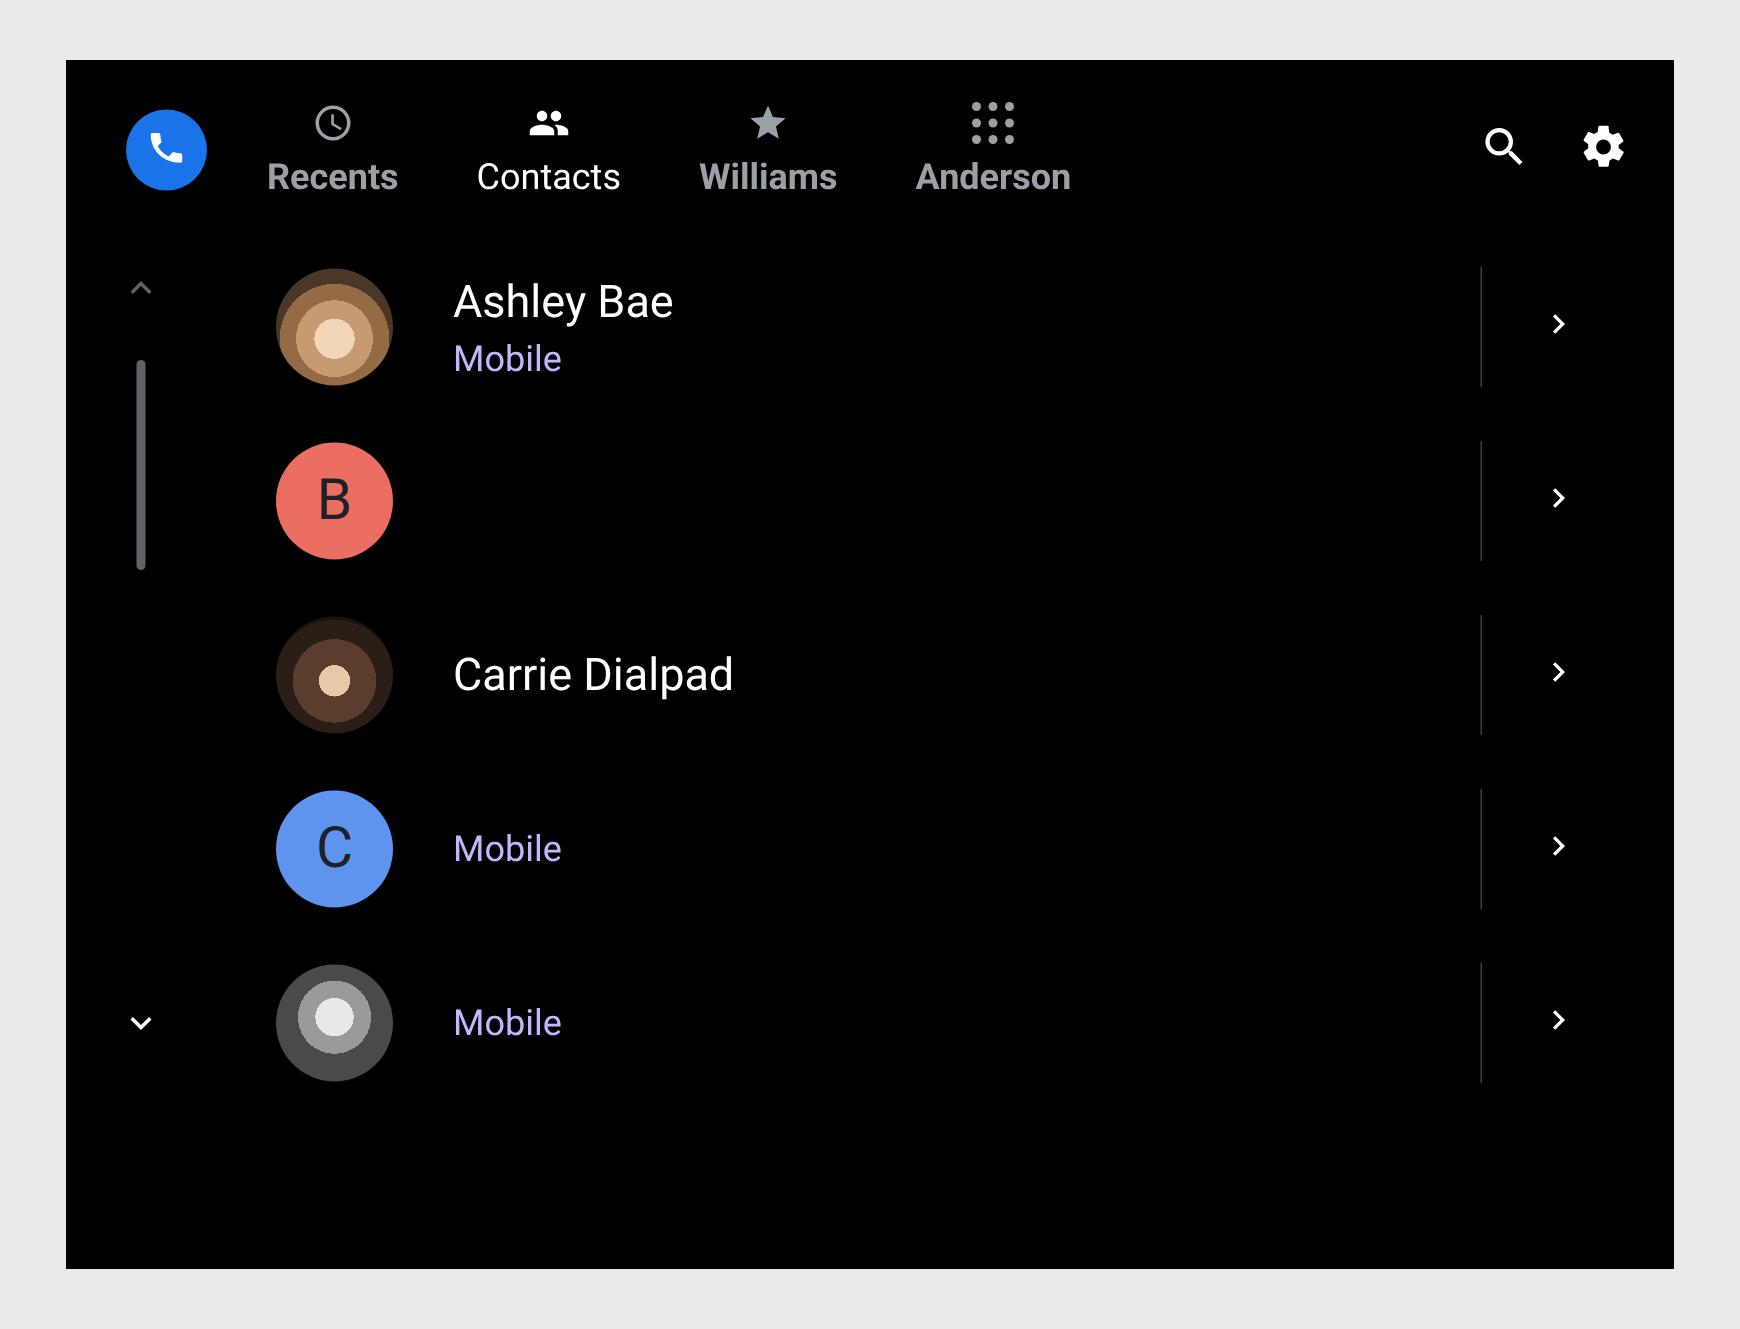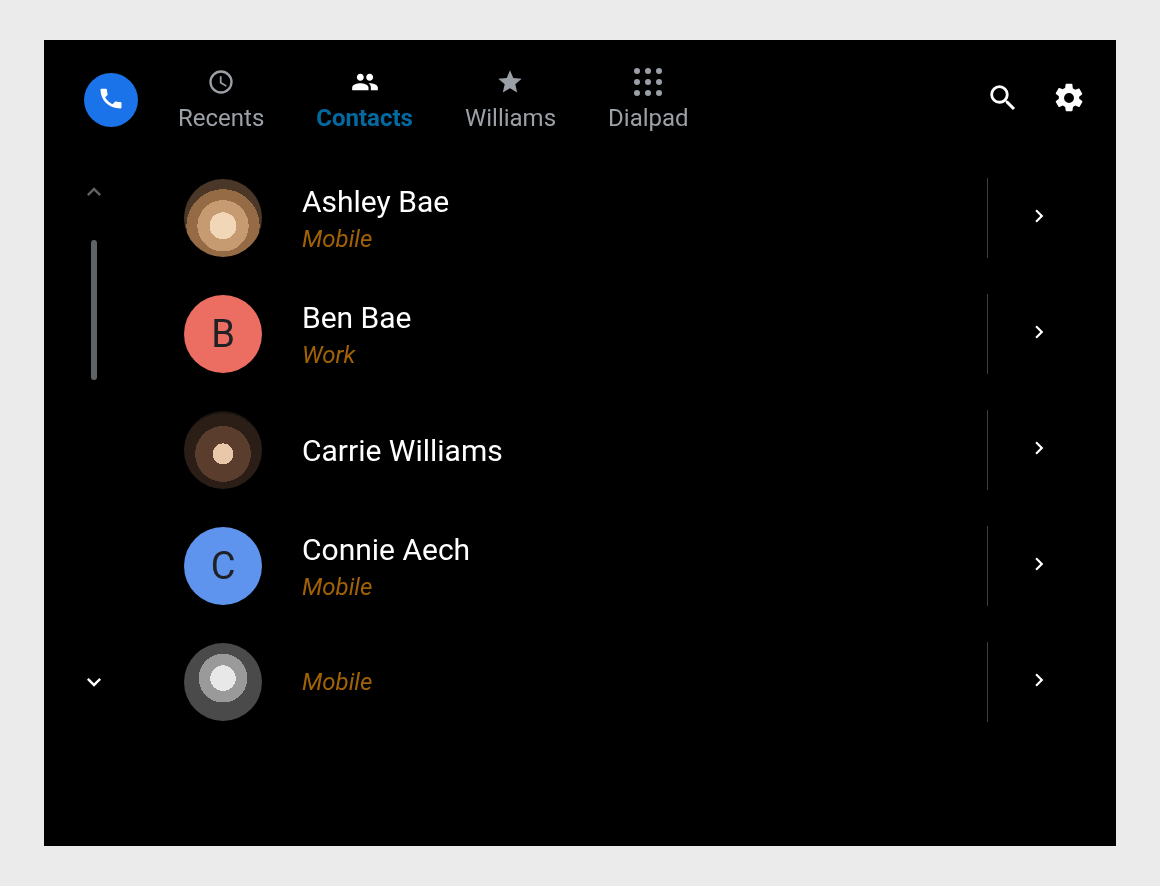--- a/index.html
+++ b/index.html
@@ -64,31 +64,31 @@
       display: flex;
       align-items: center;
       justify-content: center;
     }
     .tab-icon svg {
       width: 28px;
       height: 28px;
     }
     .tab-label {
       font-size: 24px;
-      font-weight: 400;
+      font-weight: 700;
     }
     .tab.inactive .tab-label {
       color: #9aa0a6;
     }
     .tab.inactive .tab-icon svg {
       fill: #9aa0a6;
     }
     .tab.active .tab-label {
-      color: #0369a1;
-      font-weight: 700;
+      color: #ffffff;
+      font-weight: 400;
     }
     .tab.active .tab-icon svg {
       fill: #ffffff;
     }
     .top-actions {
       margin-left: auto;
       display: flex;
       gap: 32px;
       align-items: center;
     }
@@ -171,23 +171,22 @@
       display: flex;
       flex-direction: column;
       gap: 6px;
     }
     .contact-name {
       color: #ffffff;
       font-size: 30px;
       font-weight: 400;
     }
     .contact-label {
-      color: #a16207;
+      color: #c4b5fd;
       font-size: 24px;
-      font-style: italic;
     }
     .row-divider {
       position: absolute;
       right: 116px;
       top: 18px;
       bottom: 18px;
       width: 1px;
       background: #3c4043;
     }
     .row-chevron {
@@ -274,21 +273,21 @@
               <span></span>
               <span></span>
               <span></span>
               <span></span>
               <span></span>
               <span></span>
               <span></span>
               <span></span>
             </div>
         </span>
-        <span class="tab-label">Dialpad</span>
+        <span class="tab-label">Anderson</span>
       </div>
 
     </div>
 
     <div class="top-actions">
       <span>
         <svg viewBox="0 0 24 24">
             <path d="M15.5 14h-.79l-.28-.27a6.471 6.471 0 001.57-4.23A6.5 6.5 0 109.5 16c1.61 0 3.09-.59 4.23-1.57l.27.28v.79l5 4.99L20.49 19l-4.99-5zM9.5 14A4.5 4.5 0 1114 9.5 4.5 4.5 0 019.5 14z"></path>
           </svg>
       </span>
@@ -329,51 +328,46 @@
           <svg viewBox="0 0 24 24">
               <path d="M8.59 16.59L13.17 12 8.59 7.41 10 6l6 6-6 6-1.41-1.41z"></path>
             </svg>
         </span>
       </div>
 
       <div class="contact-row">
         <div class="avatar" style="background:#ec6e62">
           <span class="avatar-letter">B</span>
         </div>
-        <div class="contact-info">
-          <span class="contact-name">Ben Bae</span>
-          <span class="contact-label">Work</span>
-        </div>
         <div class="row-divider"></div>
         <span class="row-chevron">
           <svg viewBox="0 0 24 24">
               <path d="M8.59 16.59L13.17 12 8.59 7.41 10 6l6 6-6 6-1.41-1.41z"></path>
             </svg>
         </span>
       </div>
 
       <div class="contact-row">
         <div class="avatar photo-2"></div>
         <div class="contact-info">
-          <span class="contact-name">Carrie Williams</span>
+          <span class="contact-name">Carrie Dialpad</span>
         </div>
         <div class="row-divider"></div>
         <span class="row-chevron">
           <svg viewBox="0 0 24 24">
               <path d="M8.59 16.59L13.17 12 8.59 7.41 10 6l6 6-6 6-1.41-1.41z"></path>
             </svg>
         </span>
       </div>
 
       <div class="contact-row">
         <div class="avatar" style="background:#5f94ee">
           <span class="avatar-letter">C</span>
         </div>
         <div class="contact-info">
-          <span class="contact-name">Connie Aech</span>
           <span class="contact-label">Mobile</span>
         </div>
         <div class="row-divider"></div>
         <span class="row-chevron">
           <svg viewBox="0 0 24 24">
               <path d="M8.59 16.59L13.17 12 8.59 7.41 10 6l6 6-6 6-1.41-1.41z"></path>
             </svg>
         </span>
       </div>
 

